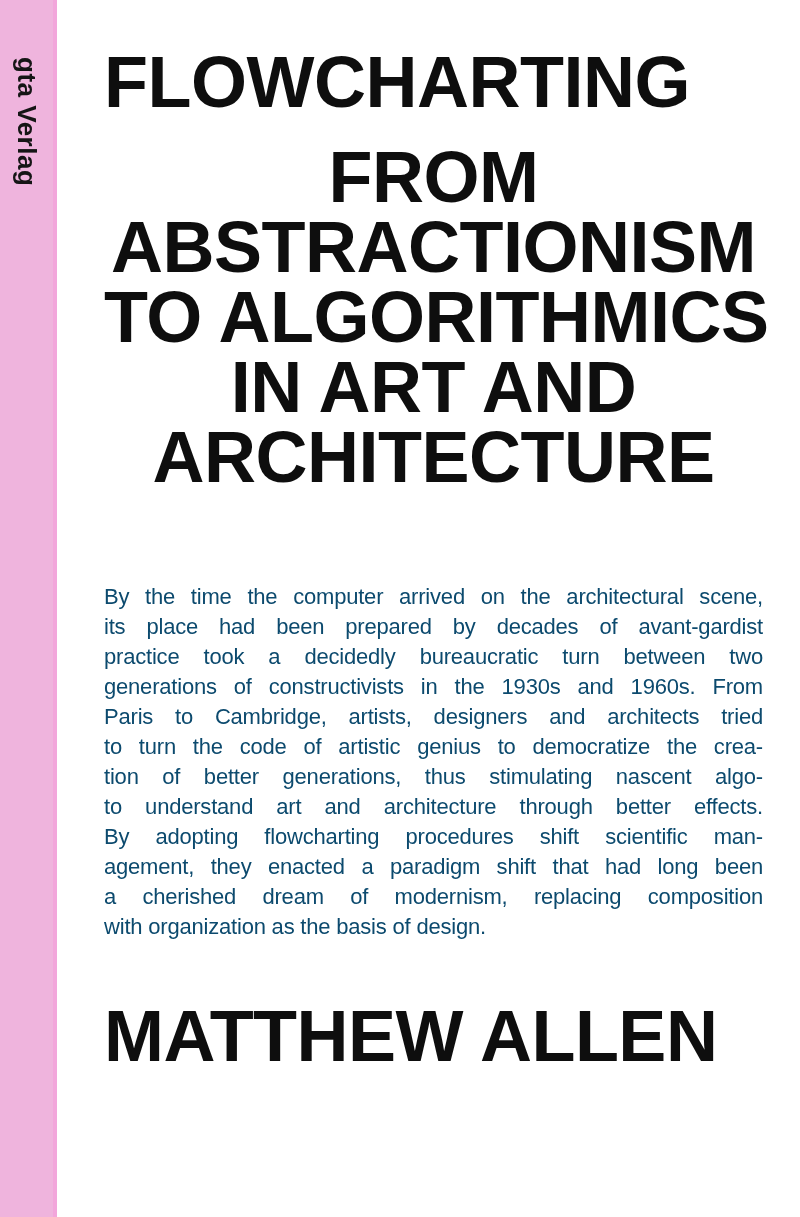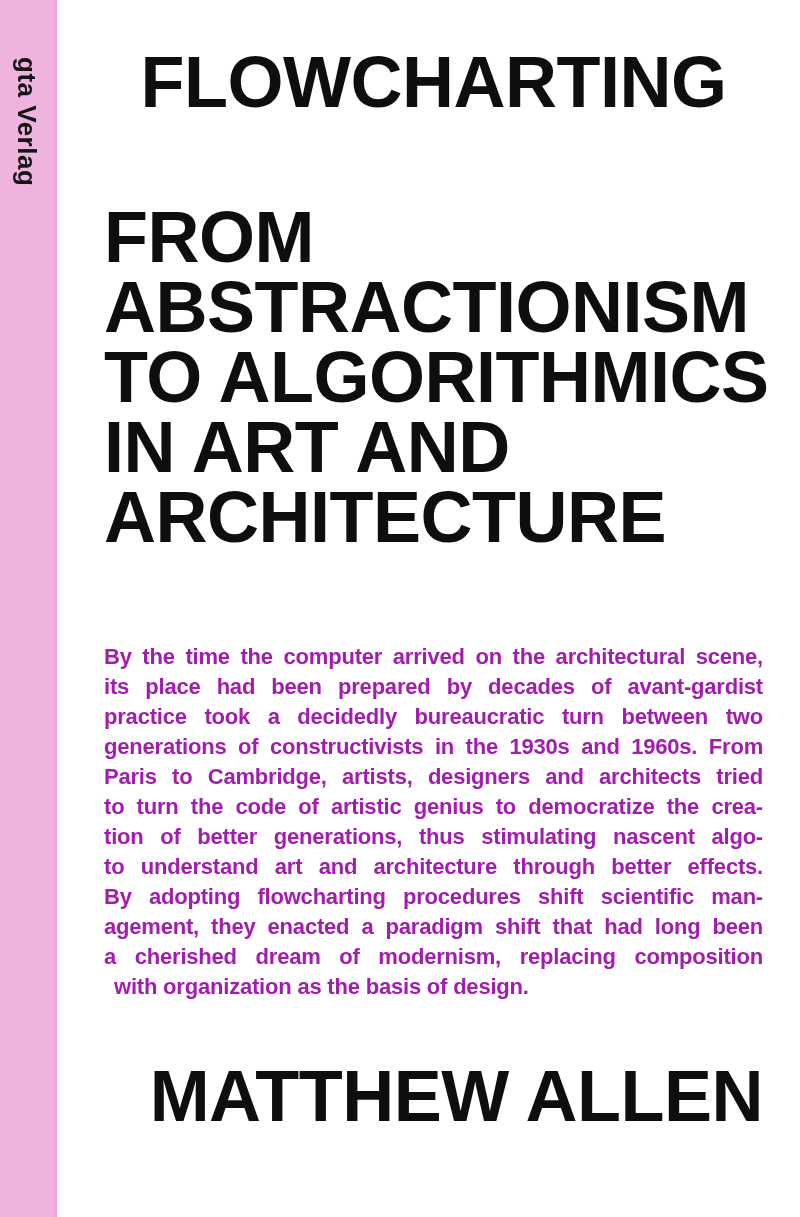--- a/index.html
+++ b/index.html
@@ -40,57 +40,57 @@
   .content {
     position: absolute;
     left: 57px; top: 0; right: 0; bottom: 0;
     padding: 0 37px 0 47px;
   }
   .title {
     margin: 42px 0 0 0;
     font-size: 72px;
     line-height: 80px;
     font-weight: bold;
-    text-align: center;
+    text-align: left;
     white-space: nowrap;
     letter-spacing: -0.5px;
   }
   .subtitle {
-    margin-top: 80px;
+    margin-top: 20px;
     font-size: 72px;
     line-height: 70px;
     font-weight: bold;
+    text-align: center;
     letter-spacing: -0.5px;
   }
   .subtitle .sub-line {
     white-space: nowrap;
   }
   .blurb {
     margin-top: 90px;
     font-size: 22px;
     line-height: 30px;
-    font-weight: bold;
+    font-weight: normal;
     letter-spacing: -0.2px;
-    color: #a21caf;
+    color: #0c4a6e;
   }
   .blurb .b-line {
     text-align: justify;
     text-align-last: justify;
     white-space: nowrap;
   }
   .blurb .b-line.last {
     text-align-last: left;
-    margin-left: 10px;
   }
   .author {
     margin-top: 54px;
     font-size: 72px;
     line-height: 80px;
     font-weight: bold;
-    text-align: right;
+    text-align: left;
     white-space: nowrap;
     letter-spacing: -0.5px;
   }
 </style>
 </head>
 <body>
 
 <div class="cover">
 
   <div class="spine">

